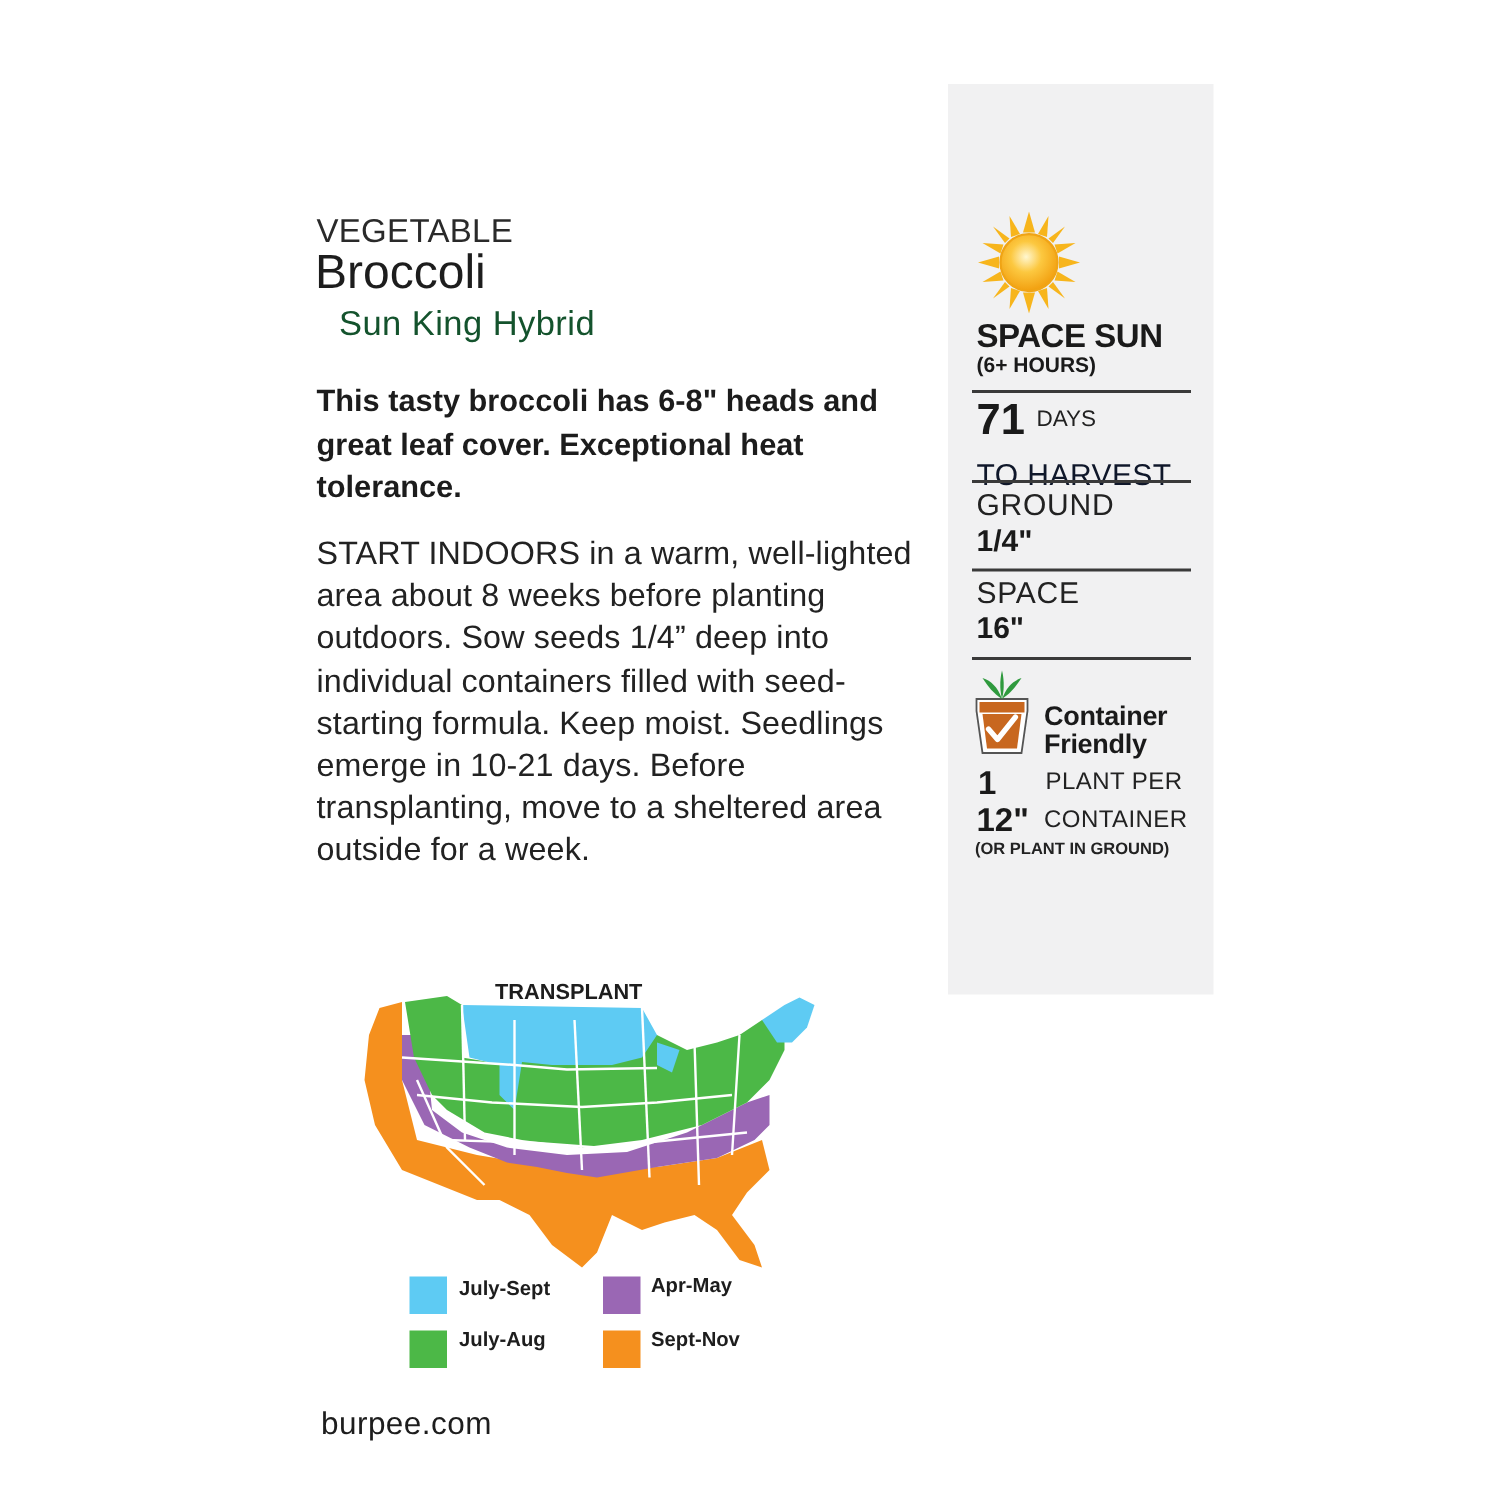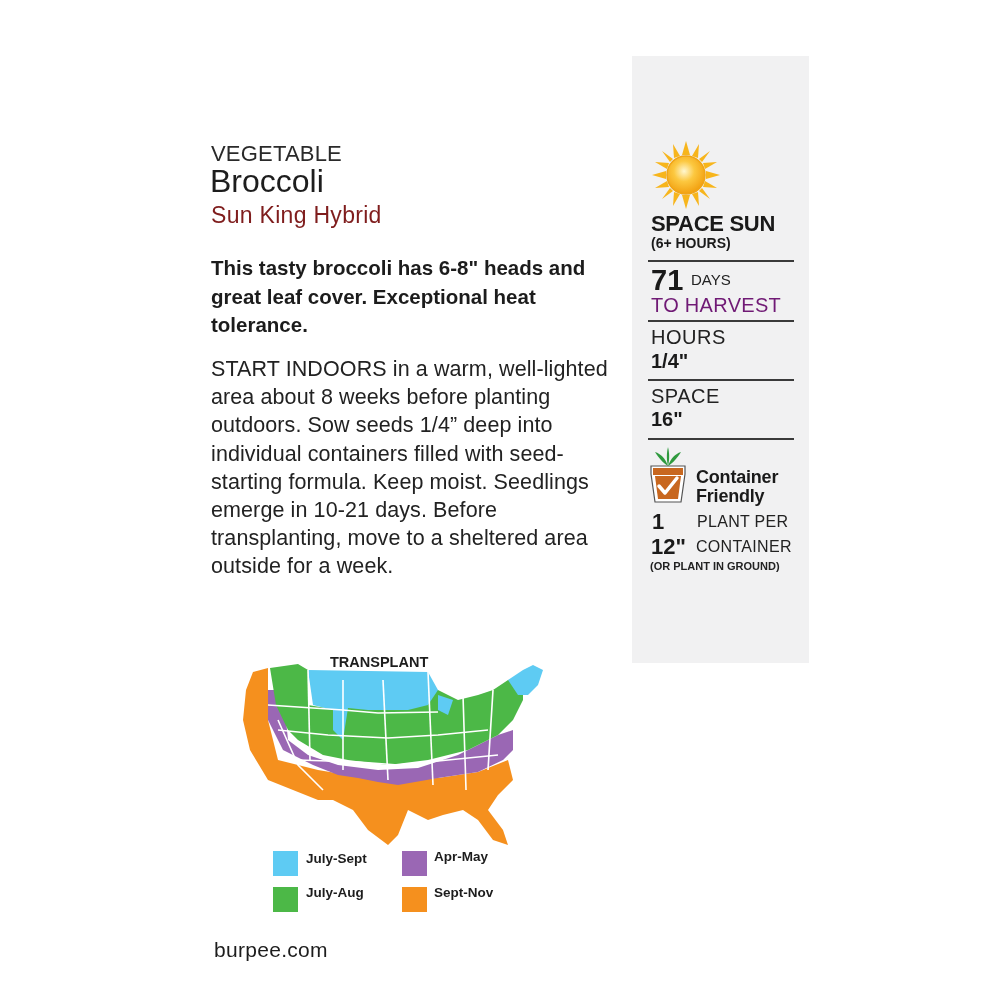--- a/index.html
+++ b/index.html
@@ -1,31 +1,31 @@
 <!DOCTYPE html>
 <html><head>
 <meta charset="utf-8">
 <style>
   html, body { margin:0; padding:0; background:#ffffff; }
   body { width:1000px; height:1000px; position:relative; overflow:hidden;
          font-family:"Liberation Sans", sans-serif; color:#1d1d1d; }
   .abs { position:absolute; }
   .category { left:211px; top:141px; font-size:22px; letter-spacing:0.2px; color:#2a2a2a; }
   .title { left:210px; top:163px; font-size:32px; color:#1d1d1d; }
-  .variety { left:211px; top:202px; font-size:23px; color:#7f1d1d; letter-spacing:0.3px; }
+  .variety { left:226px; top:202px; font-size:23px; color:#14532d; letter-spacing:0.3px; }
   .lead { left:211px; top:254px; width:390px; font-size:20.5px; font-weight:bold; line-height:28.5px; color:#1c1c1c; }
   .body { left:211px; top:355px; width:400px; font-size:21.5px; line-height:28.2px; color:#222; letter-spacing:0.1px; }
   .panel { left:632px; top:56px; width:177px; height:607px; background:#f1f1f2; }
   .sun { left:652px; top:141px; width:68px; height:68px; }
   .sun-label { left:651px; top:211px; font-size:22px; font-weight:bold; letter-spacing:-0.3px; color:#1a1a1a; }
   .sun-sub { left:651px; top:235px; font-size:14px; font-weight:bold; color:#1a1a1a; }
   .divider { left:648px; width:146px; height:1.5px; background:#3a3a3a; }
   .days-num { left:651px; top:264px; font-size:29px; font-weight:bold; color:#1a1a1a; }
   .days-unit { left:691px; top:271px; font-size:15px; color:#222;text-align:center; }
-  .days-sub { left:651px; top:294px; font-size:20px; color:#701a75; letter-spacing:0.3px; }
+  .days-sub { left:651px; top:306px; font-size:20px; color:#0f172a; letter-spacing:0.3px; }
   .stat-label { left:651px; font-size:20px; color:#222; letter-spacing:0.5px; }
   .stat-value { left:651px; font-size:20px; font-weight:bold; color:#1a1a1a; }
   .pot { left:645px; top:446px; width:46px; height:60px; }
   .cf { left:696px; top:468px; font-size:18px; font-weight:bold; line-height:19px; color:#1a1a1a; letter-spacing:-0.2px; }
   .plant-num { left:652px; top:509px; font-size:22px; font-weight:bold; color:#1a1a1a; }
   .plant-per { left:697px; top:513px; font-size:16px; color:#222; letter-spacing:0.3px; }
   .size-num { left:651px; top:534px; font-size:22px; font-weight:bold; color:#1a1a1a; }
   .size-per { left:696px; top:538px; font-size:16px; color:#222; letter-spacing:0.3px; }
   .ground { left:650px; top:560px; font-size:11px; font-weight:bold; color:#222; }
   .map-title { left:330px; top:654px; font-size:14.5px; font-weight:bold; color:#1d1d1d; }
@@ -76,21 +76,21 @@
 </svg>
 <div class="abs sun-label">SPACE SUN</div>
 <div class="abs sun-sub">(6+ HOURS)</div>
 
 <div class="abs divider" style="top:260px"></div>
 <div class="abs days-num">71</div>
 <div class="abs days-unit">DAYS</div>
 <div class="abs days-sub">TO HARVEST</div>
 
 <div class="abs divider" style="top:320px"></div>
-<div class="abs stat-label" style="top:326px">HOURS</div>
+<div class="abs stat-label" style="top:326px">GROUND</div>
 <div class="abs stat-value" style="top:350px">1/4"</div>
 
 <div class="abs divider" style="top:379px"></div>
 <div class="abs stat-label" style="top:385px">SPACE</div>
 <div class="abs stat-value" style="top:408px">16"</div>
 
 <div class="abs divider" style="top:438px"></div>
 
 <svg class="abs pot" viewBox="0 0 46 60">
   <path d="M6 20 L40 20 L40 28 L36 56 L10 56 L6 28 Z" fill="#ffffff" stroke="#555" stroke-width="1.2"></path>

